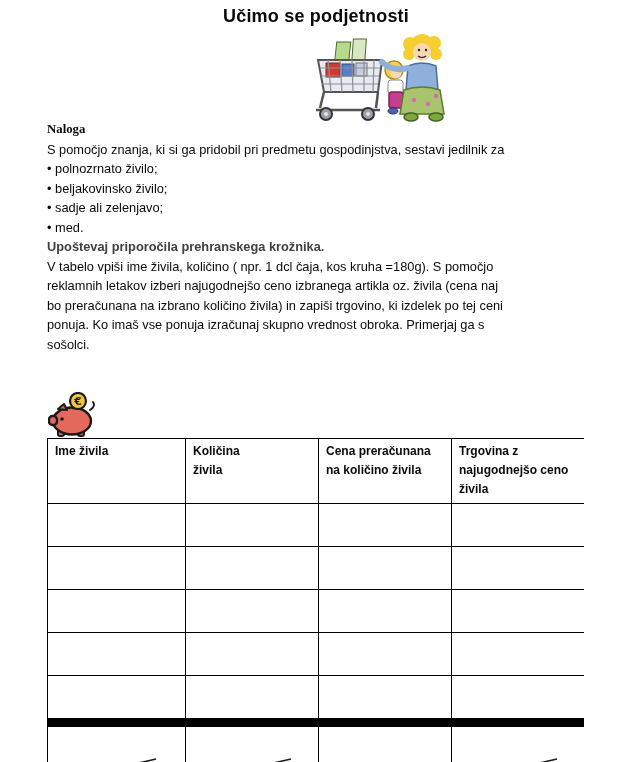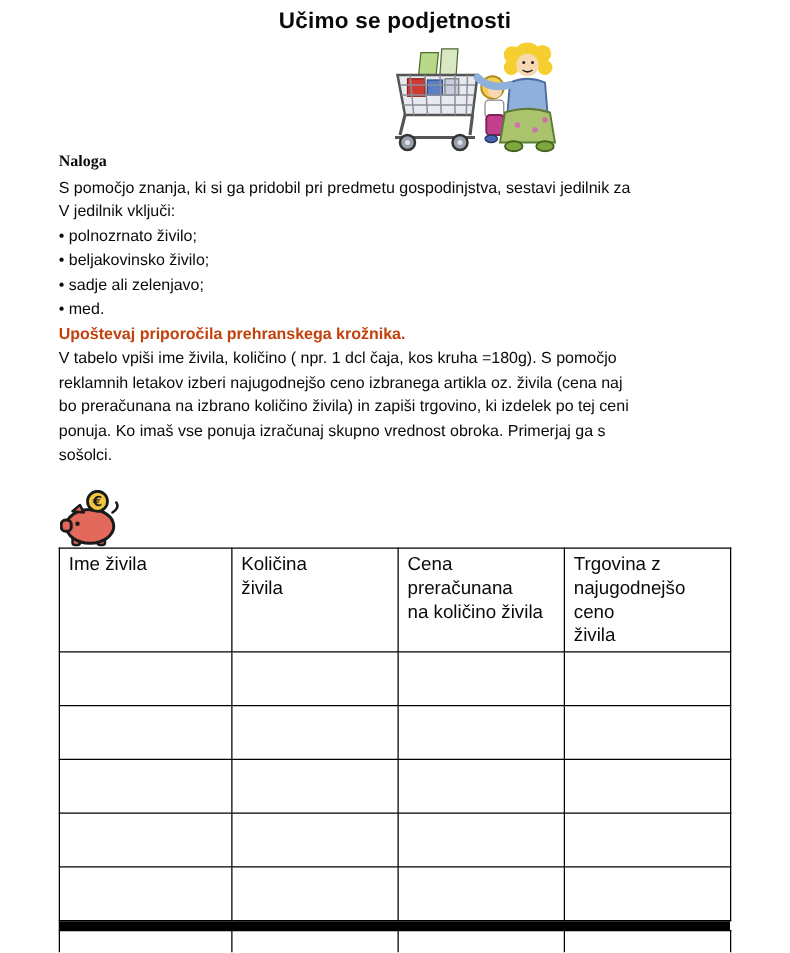--- a/index.html
+++ b/index.html
@@ -1,34 +1,34 @@
 <!DOCTYPE html>
 <html><head>
 <meta charset="utf-8">
 <style>
   html,body{margin:0;padding:0;background:#ffffff;}
   .page{
     position:relative;width:584px;height:762px;background:#ffffff;
-    font-family:"Liberation Sans","DejaVu Sans",sans-serif;color:#0a0a0a;overflow:hidden;padding-left:24px;
+    font-family:"Liberation Sans","DejaVu Sans",sans-serif;color:#0a0a0a;overflow:hidden;
   }
   .title{
     position:absolute;top:6px;left:0;width:632px;text-align:center;
     font-size:18px;font-weight:bold;letter-spacing:.2px;
   }
   .clipart{position:absolute;left:310px;top:30px;}
   .piggy{position:absolute;left:48px;top:392px;}
   .content{position:absolute;left:47px;top:120px;width:545px;font-size:12.8px;}
   .tline{line-height:19.5px;white-space:nowrap;}
   .bold{font-weight:bold;font-family:Liberation Serif, serif;}
   .warning{font-weight:bold;line-height:19.5px;white-space:nowrap;}
   .tablewrap{position:absolute;left:47px;top:438px;width:537px;}
   table{border-collapse:collapse;table-layout:fixed;width:537px;}
   td,th{
     border:1px solid #000;vertical-align:top;text-align:left;
-    font-size:15px;line-height:19px;padding:3px 7px;font-weight:normal;
+    font-size:12px;line-height:19px;padding:3px 7px;font-weight:bold;
     white-space:pre-line;overflow:hidden;
   }
   .hdr-row th{height:58px;}
   .bottom-row td{height:47px;}
   .divider{height:7px;background:#000;width:537px;}
   .diag{display:block;margin:6px auto 0 auto;}
   .total-cell-inner{margin-top:2px;}
 </style>
 </head>
 <body>
@@ -89,26 +89,25 @@
         <circle cx="126" cy="66" r="2.2" fill="#d16fae"></circle>
         <ellipse cx="101" cy="87" rx="7" ry="4" fill="#7ca83f" stroke="#44611f" stroke-width="1.5"></ellipse>
         <ellipse cx="126" cy="87" rx="7" ry="4" fill="#7ca83f" stroke="#44611f" stroke-width="1.5"></ellipse>
       </g>
     </svg>
   </div>
 
   <div class="content">
     <div class="tline bold">Naloga</div>
     <div class="tline">S pomočjo znanja, ki si ga pridobil pri predmetu gospodinjstva, sestavi jedilnik za</div>
-      <div class="tline">V jedilnik vključi:</div>
     <div class="tline">• polnozrnato živilo;</div>
       <div class="tline">• beljakovinsko živilo;</div>
       <div class="tline">• sadje ali zelenjavo;</div>
       <div class="tline">• med.</div>
-    <div class="warning" style="color: #c2410c;">Upoštevaj priporočila prehranskega krožnika.</div>
+    <div class="warning" style="color: #404040;">Upoštevaj priporočila prehranskega krožnika.</div>
     <div class="tline">V tabelo vpiši ime živila, količino ( npr. 1 dcl čaja, kos kruha =180g). S pomočjo</div>
       <div class="tline">reklamnih letakov izberi najugodnejšo ceno izbranega artikla oz. živila (cena naj</div>
       <div class="tline">bo preračunana na izbrano količino živila) in zapiši trgovino, ki izdelek po tej ceni</div>
       <div class="tline">ponuja. Ko imaš vse ponuja izračunaj skupno vrednost obroka. Primerjaj ga s</div>
       <div class="tline">sošolci.</div>
   </div>
 
   <div class="piggy">
     <svg width="54" height="46" viewBox="0 0 54 46">
       <path d="M42 18 Q48 14 45 10" stroke="#1a1a1a" stroke-width="2" fill="none" stroke-linecap="round"></path>

